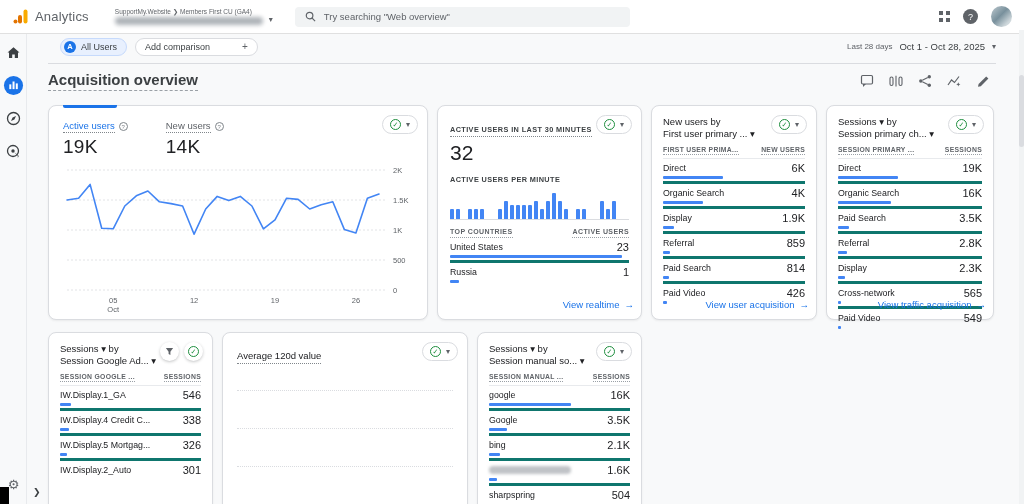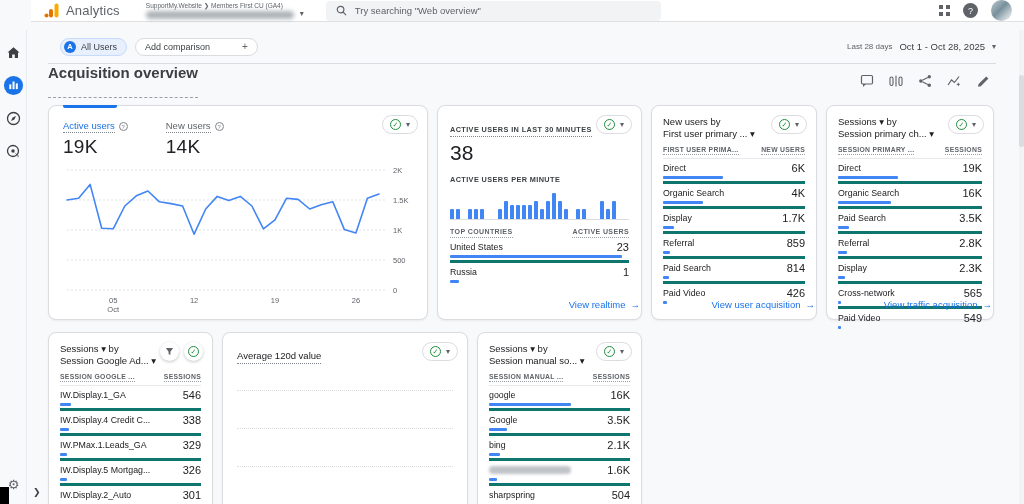--- a/index.html
+++ b/index.html
@@ -1,22 +1,22 @@
 <!DOCTYPE html>
 <html><head>
 <meta charset="utf-8">
 <style>
   * { box-sizing: border-box; margin: 0; padding: 0; }
   html,body { width:1024px; height:504px; overflow:hidden; }
   body { font-family:"Liberation Sans","DejaVu Sans",sans-serif; background:#f8f9fa; color:#202124; }
   .app { position:relative; width:1024px; height:504px; overflow:hidden; }
 
   
-  .topbar { position:absolute; top:0; left:0; right:0; height:22px; background:#fff;
-            border-bottom:1px solid #e0e0e0; display:flex; align-items:center; z-index:5;margin-left:31px; }
+  .topbar { position:absolute; top:0; left:0; right:0; height:34px; background:#fff;
+            border-bottom:1px solid #e0e0e0; display:flex; align-items:center; z-index:5; }
   .logo { display:flex; align-items:center; gap:6px; padding:0 10px 0 12px; cursor:pointer; }
   .logo-name { font-size:13px; color:#5f6368; letter-spacing:.2px; }
   .breadcrumb { margin-left:16px; line-height:1.1; }
   .bc-path { font-size:6.5px; color:#5f6368; }
   .bc-prop { display:flex; align-items:center; gap:6px; margin-top:1px; }
   .blur-bar { width:148px; height:8px; border-radius:4px; background:#aeb3b8; filter:blur(2px); }
   .caret { color:#5f6368; font-size:8px; }
   .search { margin-left:22px; width:335px; height:20px; background:#f1f3f4; border-radius:4px;
             display:flex; align-items:center; gap:8px; padding:0 10px; cursor:text; }
   .search-text { font-size:9.5px; color:#5f6368; }
@@ -43,21 +43,21 @@
   .chip { display:flex; align-items:center; gap:5px; height:18px; border-radius:10px; padding:0 9px; font-size:9px; cursor:pointer; }
   .chip-all { background:#e8f0fe; border:1px solid #c6dafc; color:#3c4043; padding-left:3px; margin-left:12px; }
   .chip-badge { width:12px; height:12px; border-radius:50%; background:#1a73e8; color:#fff; font-size:7.5px; font-weight:bold;
                 display:flex; align-items:center; justify-content:center; }
   .chip-add { background:#fff; border:1px solid #dadce0; color:#3c4043; margin-left:8px;gap:32px; }
   .chip-plus { font-size:10px; color:#5f6368; }
   .date-block { margin-left:auto; display:flex; align-items:center; gap:7px; cursor:pointer; }
   .date-label { font-size:8px; color:#5f6368; }
   .date-value { font-size:9.5px; color:#3c4043; }
 
-  .title-row { display:flex; justify-content:space-between; height:34px; }
+  .title-row { display:flex; align-items:center; justify-content:space-between; height:34px; }
   .page-title { font-size:15px; color:#3c4043; border-bottom:1px dashed #9aa0a6; padding-bottom:2px; }
   .title-actions { display:flex; align-items:center; gap:15px; padding-right:6px; }
   .ticon { cursor:pointer; display:flex; }
 
   
   .cards { margin-top:7px; display:flex; flex-direction:column; gap:12px; }
   .card-row { display:flex; gap:9px; align-items:flex-start; }
   .card { position:relative; background:#fff; border:1px solid #dadce0; border-radius:8px;
           box-shadow:0 1px 2px rgba(60,64,67,.08); height:215px; }
   .pill { position:absolute; top:9px; right:9px; height:19px; border:1px solid #dadce0; border-radius:12px;
@@ -101,21 +101,21 @@
   .thead { display:flex; justify-content:space-between; margin-top:5px; border-bottom:1px solid #e8eaed; padding-bottom:3px; }
   .thead span { font-size:6.8px; font-weight:bold; letter-spacing:.3px; color:#5f6368;
                 border-bottom:1px dotted #9aa0a6; padding-bottom:1px; }
   .trow { border-bottom:3px solid #0f766e; padding:3px 0 2px; }
   .trow:last-child { border-bottom:none; }
   .trow-top { display:flex; justify-content:space-between; align-items:center; }
   .tlabel { font-size:8.8px; color:#202124; white-space:nowrap; overflow:hidden; }
   .tval { font-size:11px; color:#202124; }
   .tbar { height:3px; background:#4285f4; border-radius:1px; margin-top:2px; min-width:3px; }
   .redact-bar { display:inline-block; width:82px; height:8px; background:#c0c3c7; border-radius:4px; filter:blur(1.5px); }
-  .card-link { position:absolute; right:1px; bottom:9px; display:flex; align-items:center; gap:5px;
+  .card-link { position:absolute; right:7px; bottom:9px; display:flex; align-items:center; gap:5px;
                color:#1a73e8; font-size:9.5px; cursor:pointer; }
 
   
   .avg-title { font-size:9.5px; color:#202124; border-bottom:1px dotted #80868b; display:inline-block; padding-bottom:2px; }
   .avg-plot { position:absolute; left:14px; right:14px; top:44px; bottom:10px; }
   .avg-grid { position:absolute; left:0; right:0; border-top:1px dotted #dadce0; }
 
   
   .scroll-track { position:absolute; right:0; top:30px; bottom:0; width:5px; background:#f1f3f4; z-index:6; }
   .scroll-thumb { position:absolute; right:0; top:45px; width:5px; height:72px; background:#dadce0; border-radius:3px; cursor:pointer; }
@@ -294,21 +294,21 @@
               <polyline points="4.0,38.0 15.6,36.2 27.1,22.4 38.7,66.2 50.2,66.8 61.8,44.0 73.3,33.8 84.9,29.0 96.4,39.8 108.0,41.6 119.6,44.0 131.1,72.2 142.7,47.0 154.2,34.4 165.8,38.6 177.3,34.4 188.9,44.0 200.4,66.8 212.0,57.8 223.6,36.2 235.1,37.4 246.7,47.0 258.2,42.8 269.8,39.8 281.3,67.4 292.9,71.0 304.4,36.2 316.0,32.0" fill="none" stroke="#4285f4" stroke-width="1.6" stroke-linejoin="round" stroke-linecap="round"></polyline>
             </svg>
         </section>
 
         <section class="card card-rt">
           <span class="rt-title">ACTIVE USERS IN LAST 30 MINUTES</span>
           <div class="pill">
             <span class="gcheck">✓</span>
             <span class="caret">▾</span>
           </div>
-          <div class="rt-value">38</div>
+          <div class="rt-value">32</div>
           <div class="rt-sub">ACTIVE USERS PER MINUTE</div>
           <div class="mbars">
               <div class="mbar" style="height: 10px;"></div>
               <div class="mbar" style="height: 10px;"></div>
               <div class="mbar" style="height: 0px;"></div>
               <div class="mbar" style="height: 10px;"></div>
               <div class="mbar" style="height: 10px;"></div>
               <div class="mbar" style="height: 10px;"></div>
               <div class="mbar" style="height: 0px;"></div>
               <div class="mbar" style="height: 0px;"></div>
@@ -385,21 +385,21 @@
               <div class="trow">
                 <div class="trow-top">
                   <span class="tlabel">Organic Search</span>
                   <span class="tval">4K</span>
                 </div>
                 <div class="tbar" style="width:28.0%"></div>
               </div>
               <div class="trow">
                 <div class="trow-top">
                   <span class="tlabel">Display</span>
-                  <span class="tval">1.7K</span>
+                  <span class="tval">1.9K</span>
                 </div>
                 <div class="tbar" style="width:8.0%"></div>
               </div>
               <div class="trow">
                 <div class="trow-top">
                   <span class="tlabel">Referral</span>
                   <span class="tval">859</span>
                 </div>
                 <div class="tbar" style="width:5.0%"></div>
               </div>
@@ -526,27 +526,20 @@
               </div>
               <div class="trow">
                 <div class="trow-top">
                   <span class="tlabel">IW.Display.4 Credit C...</span>
                   <span class="tval">338</span>
                 </div>
                 <div class="tbar" style="width:6.5%"></div>
               </div>
               <div class="trow">
                 <div class="trow-top">
-                  <span class="tlabel">IW.PMax.1.Leads_GA</span>
-                  <span class="tval">329</span>
-                </div>
-                <div class="tbar" style="width:5.0%"></div>
-              </div>
-              <div class="trow">
-                <div class="trow-top">
                   <span class="tlabel">IW.Display.5 Mortgag...</span>
                   <span class="tval">326</span>
                 </div>
                 <div class="tbar" style="width:5.0%"></div>
               </div>
               <div class="trow">
                 <div class="trow-top">
                   <span class="tlabel">IW.Display.2_Auto</span>
                   <span class="tval">301</span>
                 </div>

